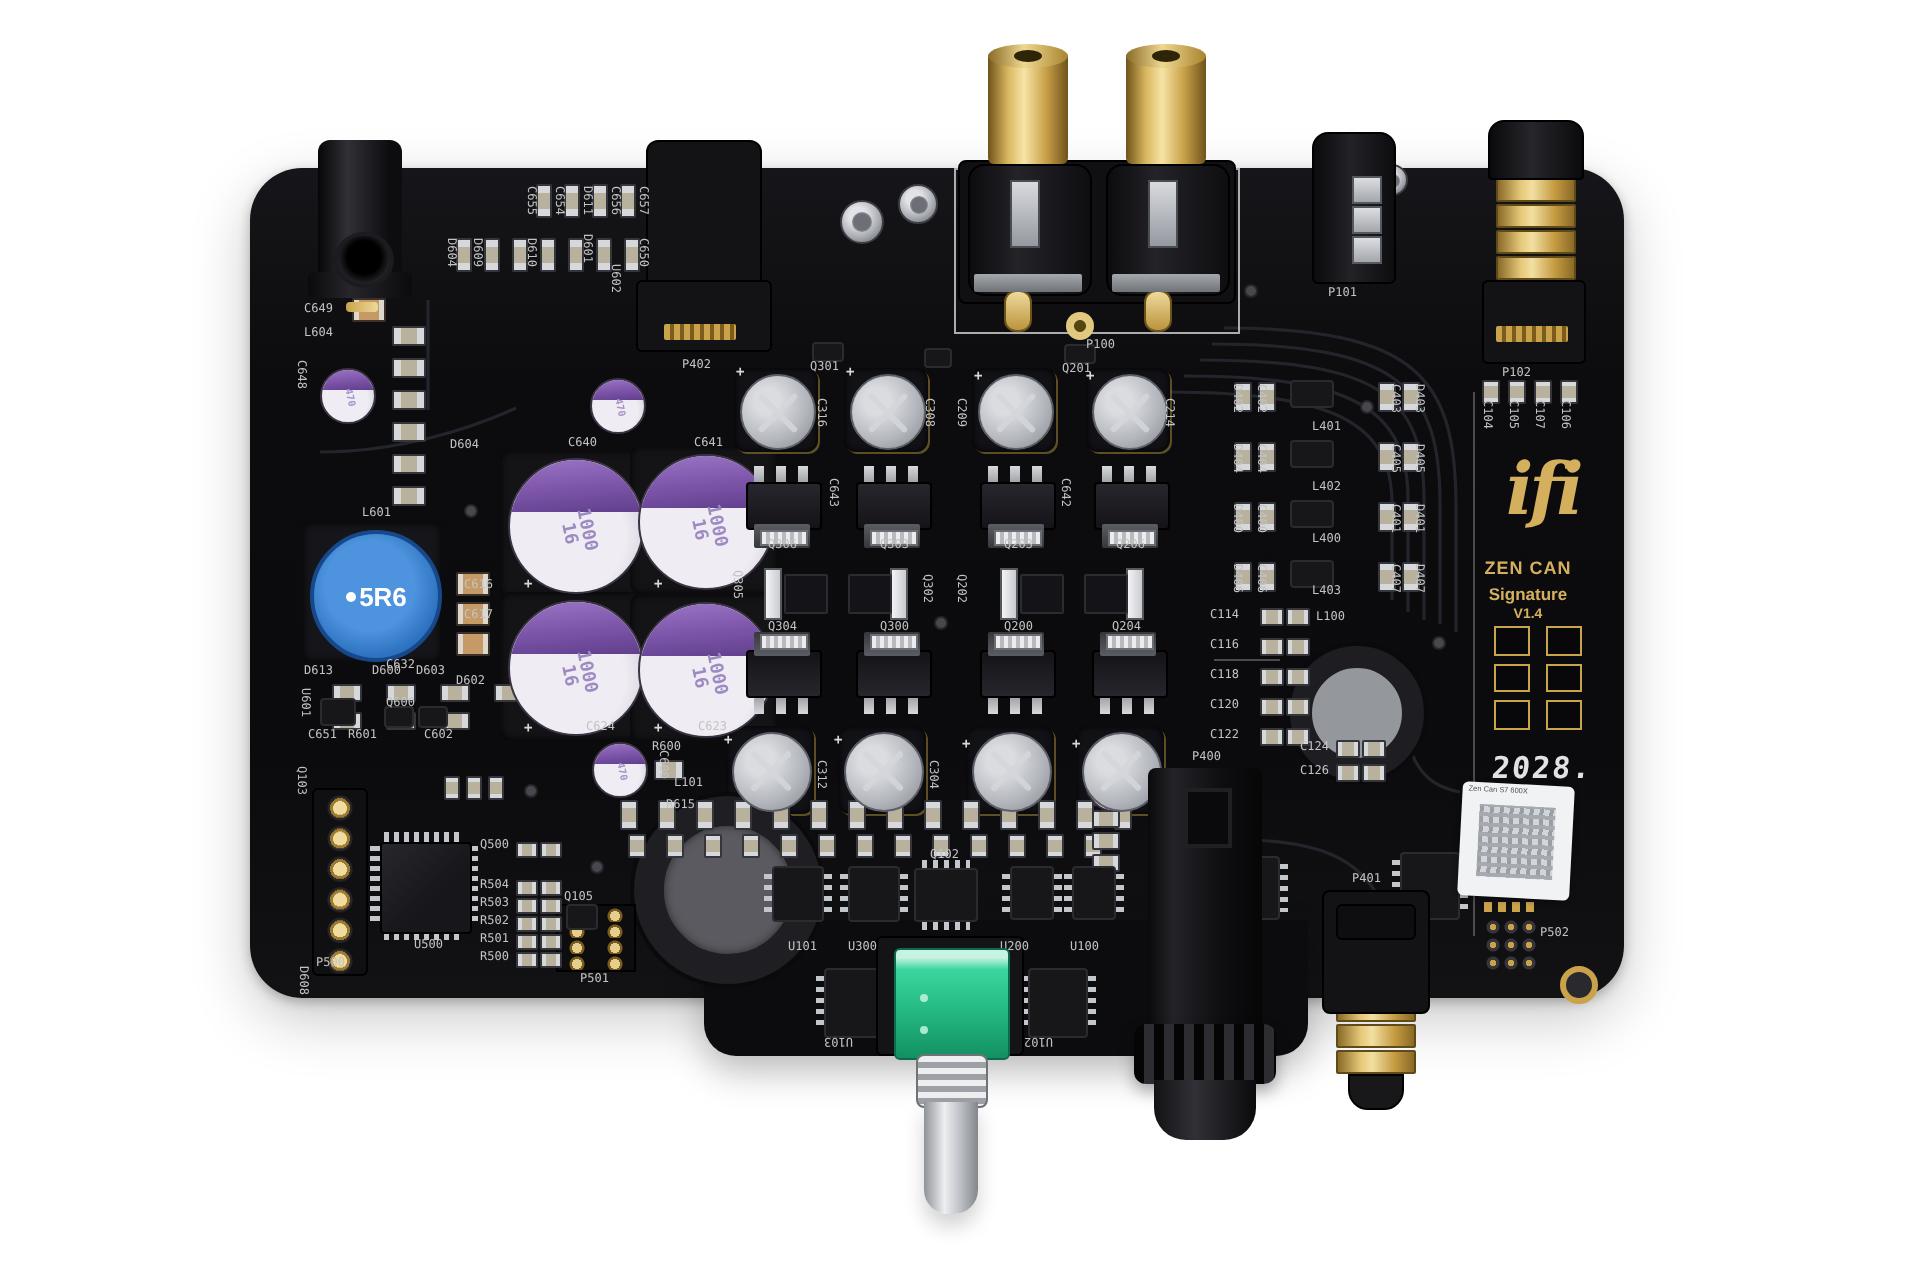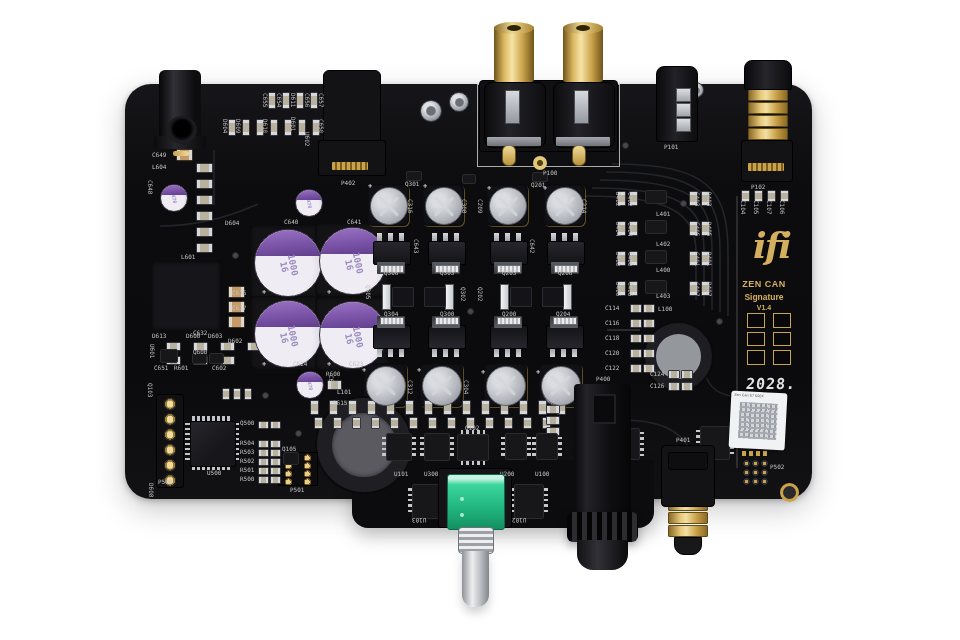--- a/index.html
+++ b/index.html
@@ -219,20 +219,24 @@
   <div class="penta-low" style="left:741px;top:140px;width:50px;height:40px;"></div>
   <div class="goldsq" style="left:746px;top:147px;width:14px;height:12px;"></div>
   <div class="goldsq" style="left:769px;top:147px;width:14px;height:12px;"></div>
   <div class="goldstripe" style="left:748px;top:163px;width:36px;"></div>
 
   <div class="screw" style="left:420px;top:100px;width:20px;height:20px;"></div>
   <div class="screw" style="left:449px;top:92px;width:18px;height:18px;"></div>
   <div class="screw" style="left:688px;top:82px;width:14px;height:14px;"></div>
 
   <div class="abs" id="ind5r6-base"></div>
+  <div class="abs" id="ind5r6">
+      <span class="dot"></span>
+      <span>5R6</span>
+    </div>
   <div class="donut" id="l101"></div>
   <div class="donut" id="l100"></div>
 
   <div class="qfp-pins-h" style="left:192px;top:416px;width:40px;"></div>
   <div class="qfp-pins-h" style="left:192px;top:465px;width:40px;"></div>
   <div class="qfp-pins-v" style="left:185px;top:423px;height:40px;"></div>
   <div class="qfp-pins-v" style="left:234px;top:423px;height:40px;"></div>
   <div class="abs" id="u500"></div>
 
   <div class="abs" id="p500"></div>

